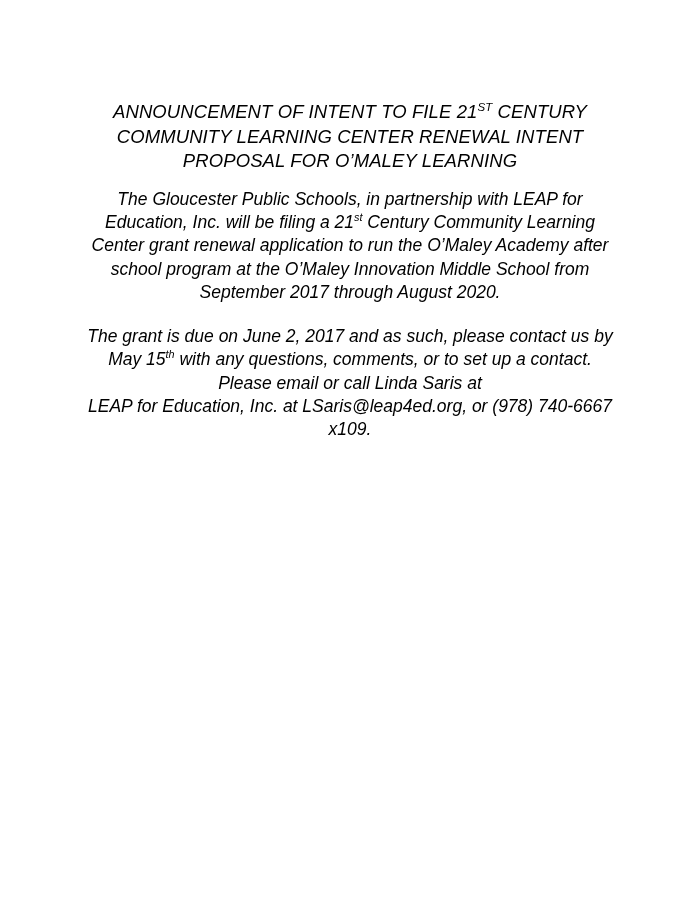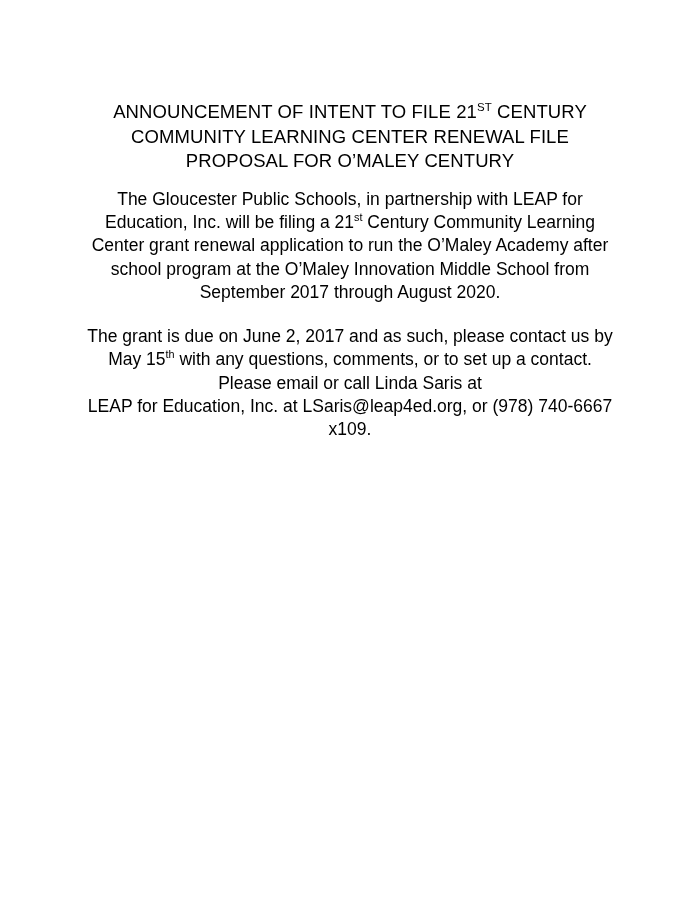--- a/index.html
+++ b/index.html
@@ -13,20 +13,21 @@
     font-family: "Liberation Sans", sans-serif;
     color: #000000;
     overflow: hidden;
   }
   .page {
     width: 700px;
     height: 906px;
     box-sizing: border-box;
     padding: 100px 85px 8px 85px;
     position: relative;
+    font-style: italic;
   }
   .doc-title {
     text-align: center;
     font-size: 18.5px;
     line-height: 1.33;
     margin: 0 0 14px 0;
     font-weight: normal;
     letter-spacing: 0.1px;
   }
   .para {
@@ -41,22 +42,22 @@
     line-height: 0;
   }
 </style>
 </head>
 <body>
 
 <div class="page">
 
   <div class="doc-title">
     <span>ANNOUNCEMENT OF INTENT TO FILE 21</span><sup>ST</sup><span> CENTURY</span><br>
-    <span>COMMUNITY LEARNING CENTER RENEWAL FILE</span><br>
-    <span>PROPOSAL FOR O’MALEY CENTURY</span>
+    <span>COMMUNITY LEARNING CENTER RENEWAL INTENT</span><br>
+    <span>PROPOSAL FOR O’MALEY LEARNING</span>
   </div>
 
   <p class="para">
     <span>The Gloucester Public Schools, in partnership with LEAP for Education, Inc. will be filing a 21</span><sup>st</sup><span> Century Community Learning Center grant renewal application to run the O’Maley Academy after school program at the O’Maley Innovation Middle School from September 2017 through August 2020.</span>
   </p>
 
 
 
 
 

